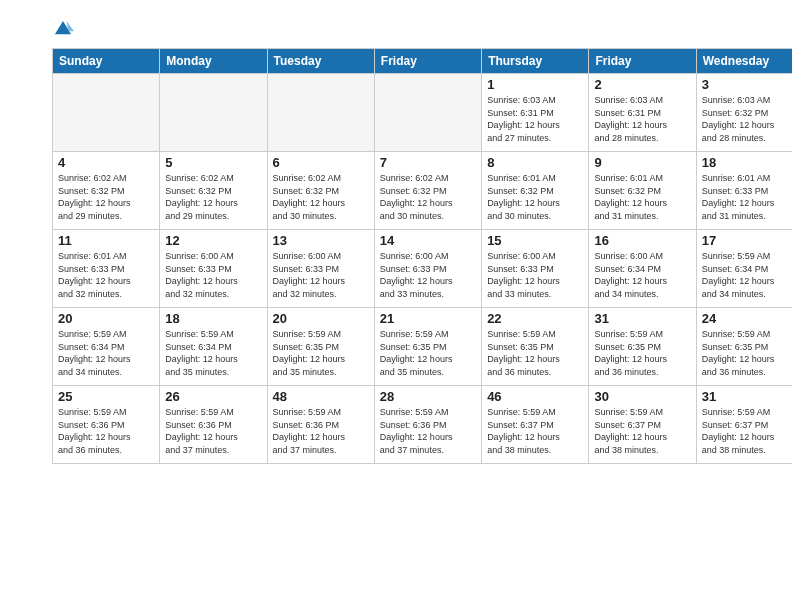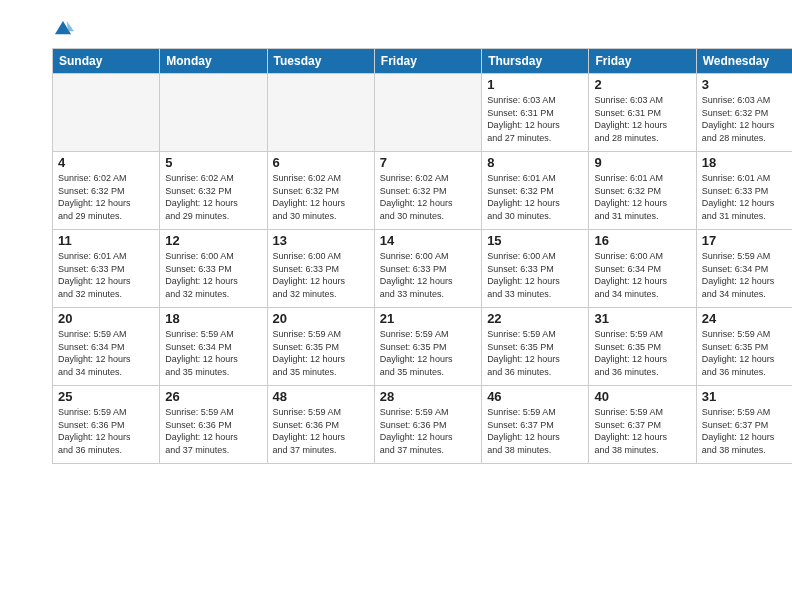--- a/index.html
+++ b/index.html
@@ -342,21 +342,21 @@
 and 37 minutes.</div>
           </td>
           <td>
             <span class="day-number">46</span>
             <div class="day-info" style="white-space: pre-line;">Sunrise: 5:59 AM
 Sunset: 6:37 PM
 Daylight: 12 hours
 and 38 minutes.</div>
           </td>
           <td>
-            <span class="day-number">40</span>
+            <span class="day-number">30</span>
             <div class="day-info" style="white-space: pre-line;">Sunrise: 5:59 AM
 Sunset: 6:37 PM
 Daylight: 12 hours
 and 38 minutes.</div>
           </td>
           <td>
             <span class="day-number">31</span>
             <div class="day-info" style="white-space: pre-line;">Sunrise: 5:59 AM
 Sunset: 6:37 PM
 Daylight: 12 hours

